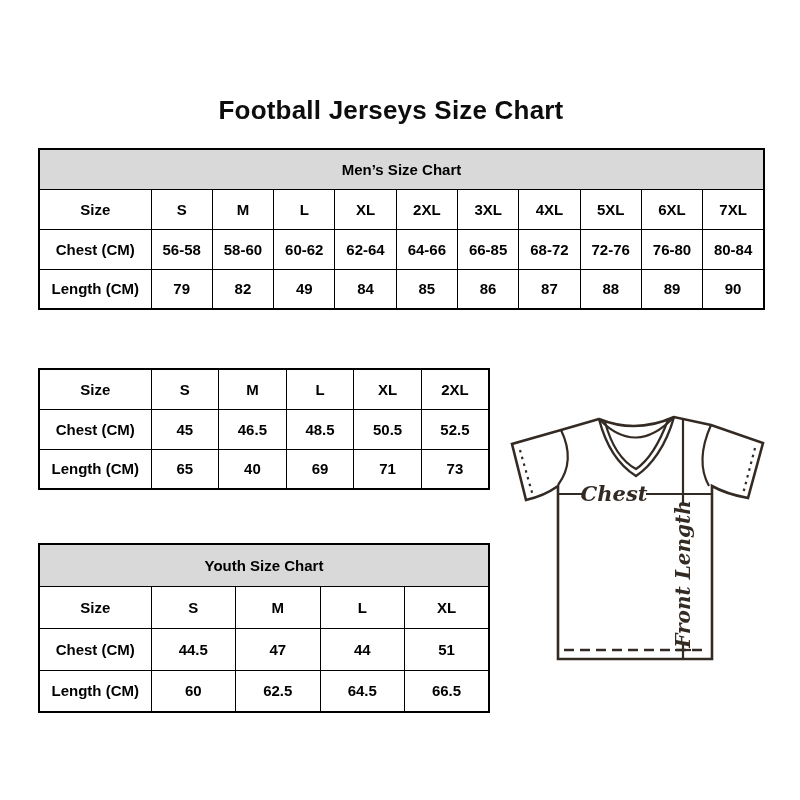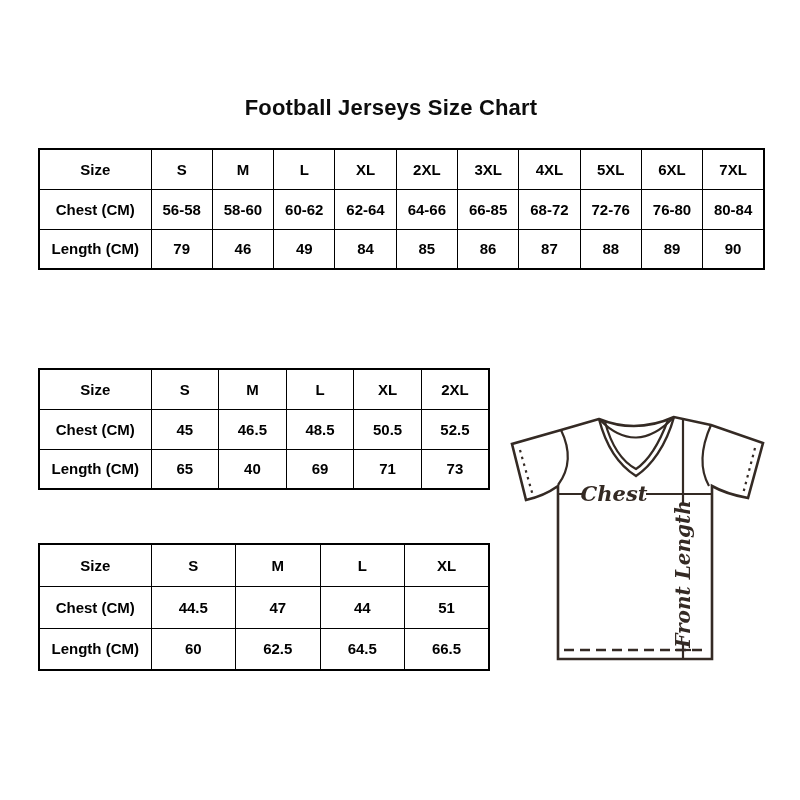--- a/index.html
+++ b/index.html
@@ -2,21 +2,21 @@
 <html style="--header-bg: #d9d9d9; --diagram-stroke: #342a24;"><head>
 <meta charset="utf-8">
 <style>
   html,body{margin:0;padding:0;background:#fff;}
   .canvas{
     position:relative;width:800px;height:800px;background:#ffffff;overflow:hidden;
     font-family:"Liberation Sans",sans-serif;color:#000;
   }
   .page-title{
     position:absolute;top:95px;left:0;width:782px;margin:0;
-    text-align:center;font-size:22px;font-weight:bold;color:#0d0d0d;
+    text-align:center;font-size:26px;font-weight:bold;color:#0d0d0d;
     letter-spacing:0.2px;
   }
   table.size-table{
     position:absolute;border-collapse:collapse;table-layout:fixed;background:#fff;
     border:2.5px solid #000;
   }
   table.size-table td{
     border:1.5px solid #000;text-align:center;vertical-align:middle;
     font-weight:bold;font-size:15px;padding:0;color:#000;overflow:hidden;
     white-space:nowrap;
@@ -51,20 +51,23 @@
         <col>
         <col>
         <col>
         <col>
         <col>
         <col>
         <col>
       </colgroup>
       <tbody>
         <tr>
+          <td colspan="11" class="tbl-header">Men’s Size Chart</td>
+        </tr>
+        <tr>
           <td>Size</td>
           <td>S</td>
           <td>M</td>
           <td>L</td>
           <td>XL</td>
           <td>2XL</td>
           <td>3XL</td>
           <td>4XL</td>
           <td>5XL</td>
           <td>6XL</td>
@@ -79,21 +82,21 @@
           <td>64-66</td>
           <td>66-85</td>
           <td>68-72</td>
           <td>72-76</td>
           <td>76-80</td>
           <td>80-84</td>
         </tr>
         <tr>
           <td>Length (CM)</td>
           <td>79</td>
-          <td>46</td>
+          <td>82</td>
           <td>49</td>
           <td>84</td>
           <td>85</td>
           <td>86</td>
           <td>87</td>
           <td>88</td>
           <td>89</td>
           <td>90</td>
         </tr>
       </tbody>
@@ -137,20 +140,23 @@
   <table class="size-table tbl-youth">
       <colgroup>
         <col style="width: 112px;">
         <col>
         <col>
         <col>
         <col>
       </colgroup>
       <tbody>
         <tr>
+          <td colspan="5" class="tbl-header">Youth Size Chart</td>
+        </tr>
+        <tr>
           <td>Size</td>
           <td>S</td>
           <td>M</td>
           <td>L</td>
           <td>XL</td>
         </tr>
         <tr>
           <td>Chest (CM)</td>
           <td>44.5</td>
           <td>47</td>

